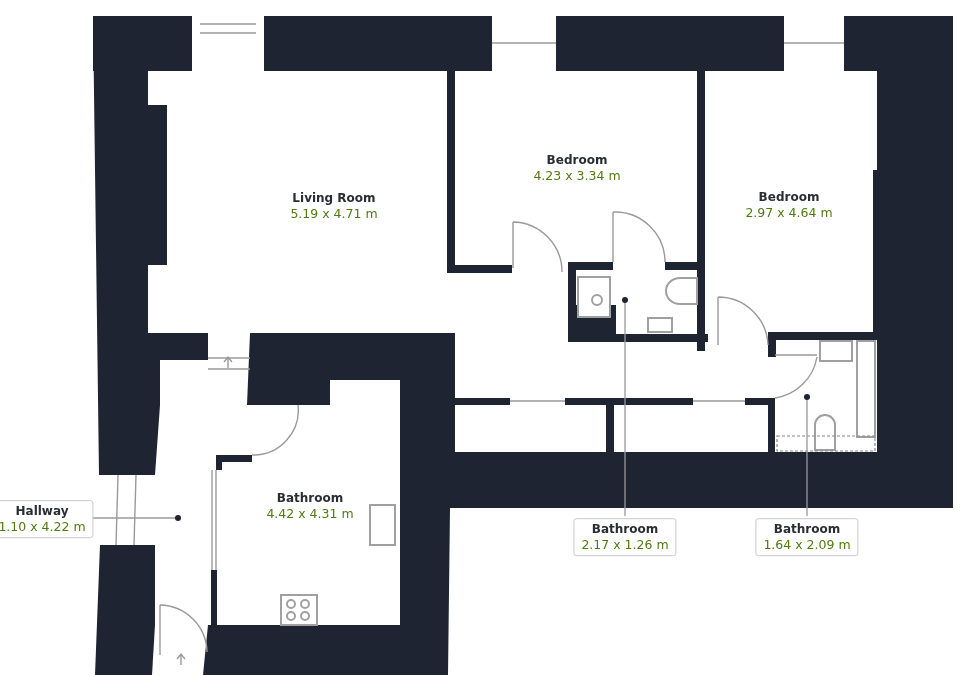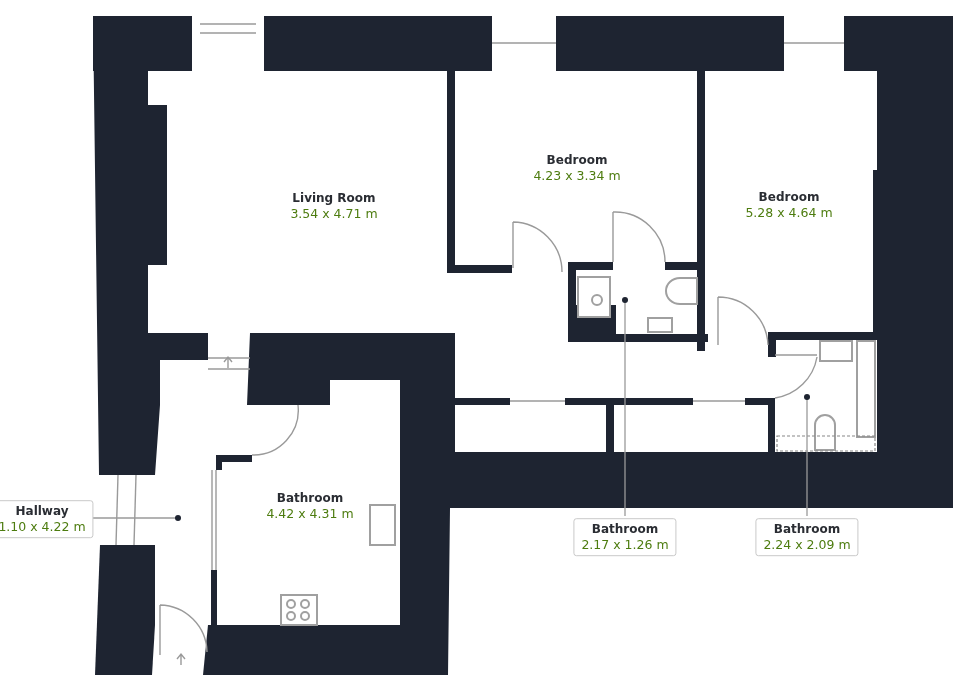--- a/index.html
+++ b/index.html
@@ -115,38 +115,38 @@
     <circle class="dot" cx="178" cy="518" r="3"></circle>
     <line class="leader" x1="625" y1="300" x2="625" y2="516"></line>
     <circle class="dot" cx="625" cy="300" r="3"></circle>
     <line class="leader" x1="807" y1="397" x2="807" y2="516"></line>
     <circle class="dot" cx="807" cy="397" r="3"></circle>
   </g>
 </svg>
 
 <div class="room-label" style="left:298px;top:206px;margin-left:36px;">
   <span class="room-name">Living Room</span>
-  <span class="room-dim">3.54 x 4.71 m</span>
+  <span class="room-dim">5.19 x 4.71 m</span>
 </div>
 <div class="room-label" style="left:577px;top:168px;">
   <span class="room-name">Bedroom</span>
   <span class="room-dim">4.23 x 3.34 m</span>
 </div>
 <div class="room-label" style="left:789px;top:205px;">
   <span class="room-name">Bedroom</span>
-  <span class="room-dim">5.28 x 4.64 m</span>
+  <span class="room-dim">2.97 x 4.64 m</span>
 </div>
 <div class="room-label" style="left:310px;top:506px;">
   <span class="room-name">Bathroom</span>
   <span class="room-dim">4.42 x 4.31 m</span>
 </div>
 <div class="room-label boxed" style="left:42px;top:519px;">
   <span class="room-name">Hallway</span>
   <span class="room-dim">1.10 x 4.22 m</span>
 </div>
 <div class="room-label boxed" style="left:625px;top:537px;">
   <span class="room-name">Bathroom</span>
   <span class="room-dim">2.17 x 1.26 m</span>
 </div>
 <div class="room-label boxed" style="left:807px;top:537px;">
   <span class="room-name">Bathroom</span>
-  <span class="room-dim">2.24 x 2.09 m</span>
+  <span class="room-dim">1.64 x 2.09 m</span>
 </div>
 
 </body></html>

